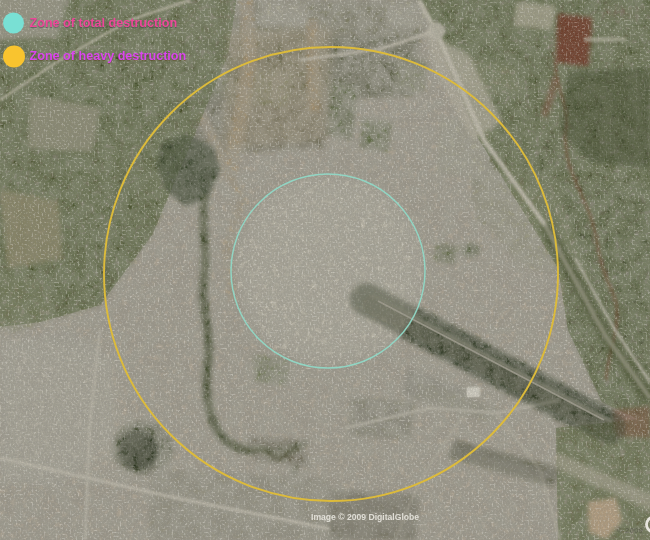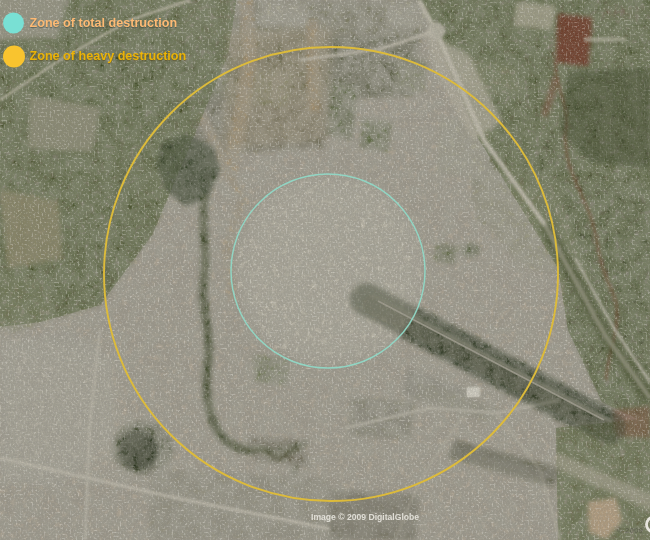--- a/index.html
+++ b/index.html
@@ -299,16 +299,16 @@
 
 <text x="617" y="533" font-size="8" font-weight="bold" fill="#44413a" opacity="0.4">© 2009</text>
 
 <circle cx="654" cy="524.5" r="7.5" fill="none" stroke="#f4f2ec" stroke-width="2.8" opacity="0.9"></circle>
 
 <circle cx="13.5" cy="23" r="10.5" fill="#79e0d4"></circle>
 
 <circle cx="14" cy="56.5" r="11" fill="#f9c42f"></circle>
 </svg>
 
-<div style="position:absolute;left:29.5px;top:16px;font-size:12.6px;font-weight:bold;color:#fdba74;text-shadow:0 1px 1px rgba(40,60,60,0.5);">Zone of total destruction</div>
-
-<div style="position:absolute;left:29.5px;top:48.7px;font-size:12.6px;font-weight:bold;color:#eab308;text-shadow:0 1px 1px rgba(80,60,10,0.5);">Zone of heavy destruction</div>
+<div style="position:absolute;left:29.5px;top:16px;font-size:12.6px;font-weight:bold;color:#ec4899;text-shadow:0 1px 1px rgba(40,60,60,0.5);">Zone of total destruction</div>
+
+<div style="position:absolute;left:29.5px;top:48.7px;font-size:12.6px;font-weight:bold;color:#d946ef;text-shadow:0 1px 1px rgba(80,60,10,0.5);">Zone of heavy destruction</div>
 </div>
 
 </body></html>

